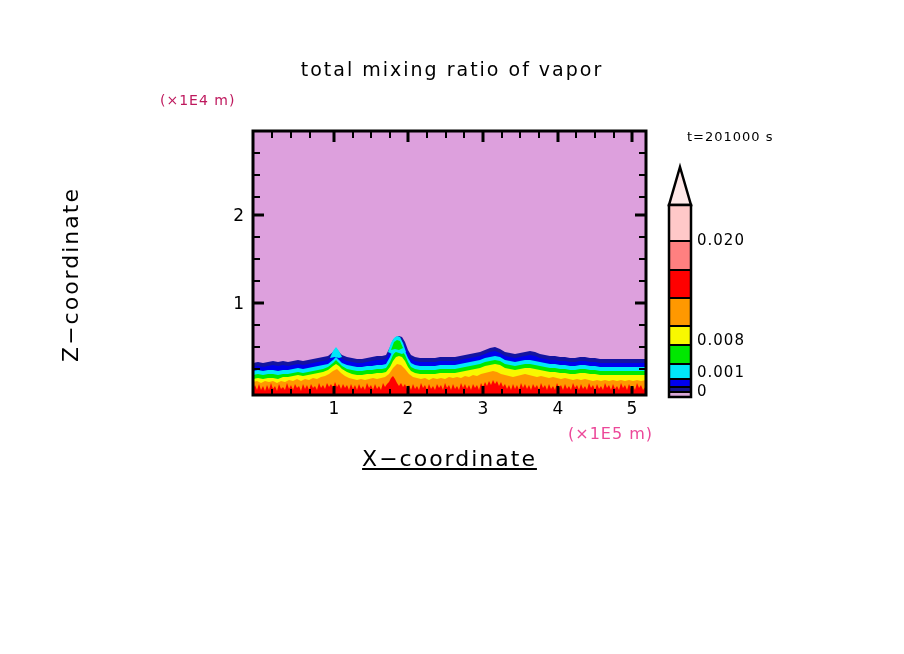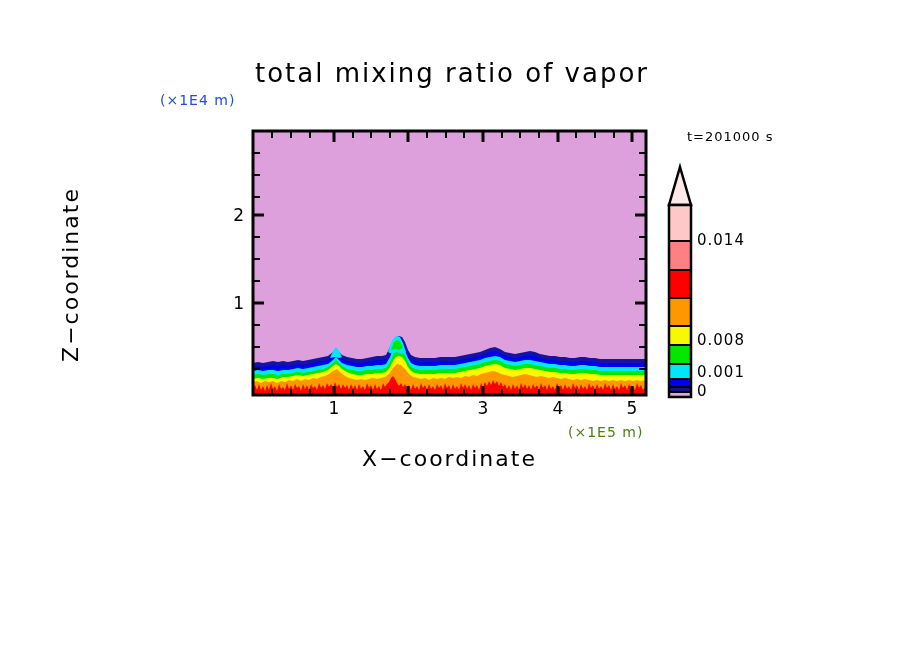--- a/index.html
+++ b/index.html
@@ -5,28 +5,28 @@
   html,body{margin:0;padding:0;}
   body{
     width:904px;height:654px;background:#ffffff;
     font-family:"DejaVu Sans", sans-serif;
     overflow:hidden;position:relative;
   }
   #stage{position:absolute;left:0;top:0;width:904px;height:654px;}
   .abs{position:absolute;}
   .title{
     left:0;top:58px;width:904px;text-align:center;
-    font-size:26px;letter-spacing:2px;color:#000;
+    font-size:19px;letter-spacing:2px;color:#000;
     font-family:"DejaVu Sans", sans-serif;
   }
-  .zunit{left:160px;top:92px;font-size:14px;letter-spacing:1px;color:#1d4ed8;}
-  .xunit{left:568px;top:424px;font-size:14px;letter-spacing:1px;color:#4d7c0f;}
+  .zunit{left:160px;top:92px;font-size:14px;letter-spacing:1px;color:#be185d;}
+  .xunit{left:568px;top:424px;font-size:16px;letter-spacing:1px;color:#ec4899;}
   .xaxis-label{
     left:253px;top:446px;width:393px;text-align:center;
-    font-size:22px;letter-spacing:2px;color:#000;
+    font-size:22px;letter-spacing:2px;color:#000;text-decoration:underline;
   }
   .yaxis-label{
     left:-60px;top:262px;width:260px;text-align:center;
     font-size:22px;letter-spacing:2px;color:#000;
     transform:rotate(-90deg);transform-origin:center center;
   }
   .tlabel{left:657px;top:129px;font-size:13px;letter-spacing:1px;color:#000;margin-left:30px;}
   .tick-num{position:absolute;font-size:17px;color:#000;text-align:center;}
   .cb-num{position:absolute;font-size:15px;color:#000;letter-spacing:1px;}
   svg{display:block;}
@@ -278,18 +278,18 @@
 
   <div class="tick-num" style="left:324px;top:398px;width:20px;">1</div>
   <div class="tick-num" style="left:398px;top:398px;width:20px;">2</div>
   <div class="tick-num" style="left:473px;top:398px;width:20px;">3</div>
   <div class="tick-num" style="left:548px;top:398px;width:20px;">4</div>
   <div class="tick-num" style="left:622px;top:398px;width:20px;">5</div>
 
   <div class="tick-num" style="left:224px;top:205px;width:20px;text-align:right;">2</div>
   <div class="tick-num" style="left:224px;top:293px;width:20px;text-align:right;">1</div>
 
-  <div class="cb-num" style="left:697px;top:231px;">0.014</div>
+  <div class="cb-num" style="left:697px;top:231px;">0.020</div>
   <div class="cb-num" style="left:697px;top:311px;margin-top:20px;">0.008</div>
   <div class="cb-num" style="left:697px;top:363px;">0.001</div>
   <div class="cb-num" style="left:697px;top:382px;">0</div>
 
 </div>
 
 </body></html>

